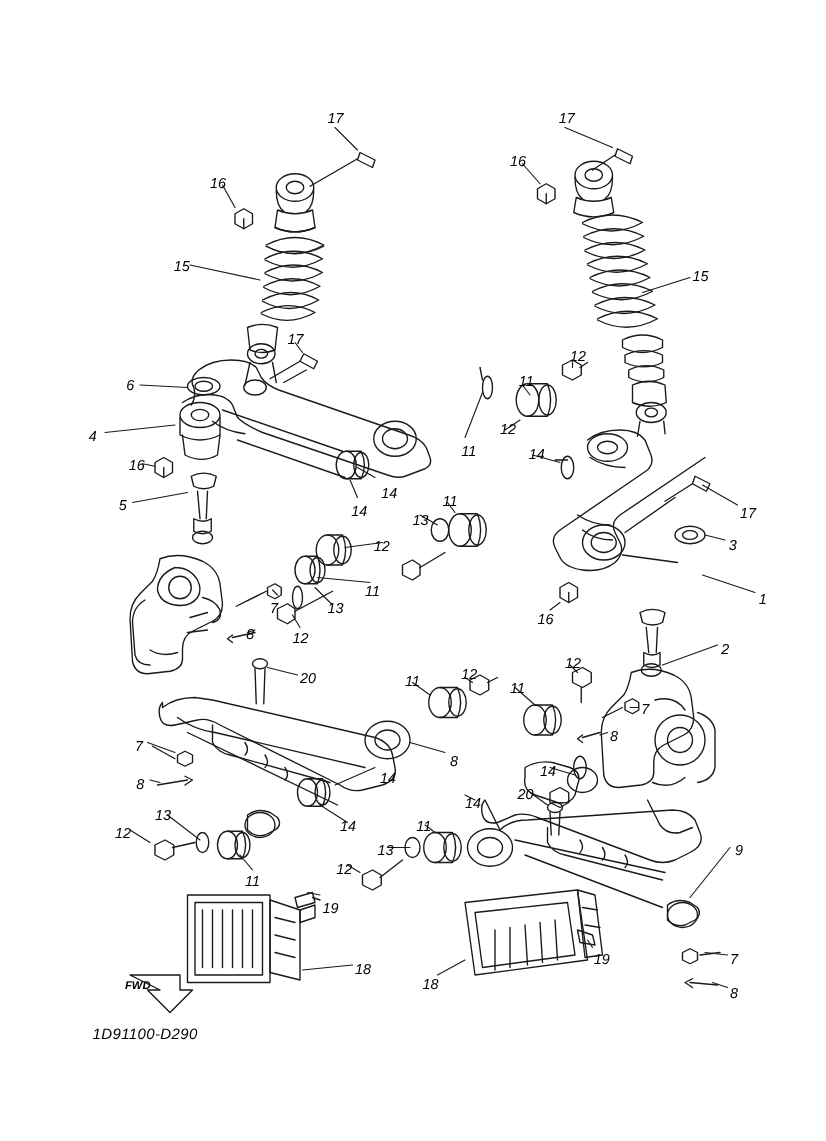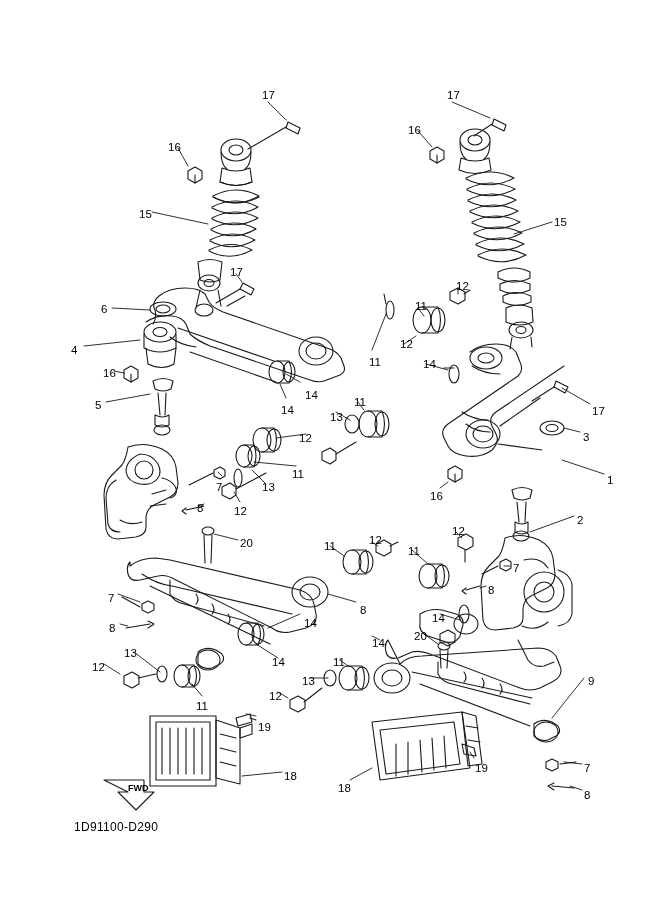--- a/index.html
+++ b/index.html
@@ -13,20 +13,21 @@
     position: relative;
     font-family: "Liberation Sans", sans-serif;
     overflow: hidden;
   }
   #diagram-root {
     position: absolute;
     left: 0;
     top: 0;
     width: 661px;
     height: 684px;
+    font-style: italic;
   }
   svg.drawing {
     position: absolute;
     left: 0;
     top: 0;
     width: 661px;
     height: 913px;
   }
   .callout {
     position: absolute;
@@ -40,21 +41,21 @@
     position: absolute;
     left: 74px;
     top: 820px;
     font-size: 12px;
     letter-spacing: 0.3px;
     color: #000;
     font-family: "Liberation Sans", sans-serif;
   }
   .fwd-label {
     position: absolute;
-    left: 128px;
+    left: 100px;
     top: 783px;
     font-size: 9px;
     font-weight: bold;
     color: #000;
     font-family: "Liberation Sans", sans-serif;
   }
 </style>
 </head>
 <body>
 

